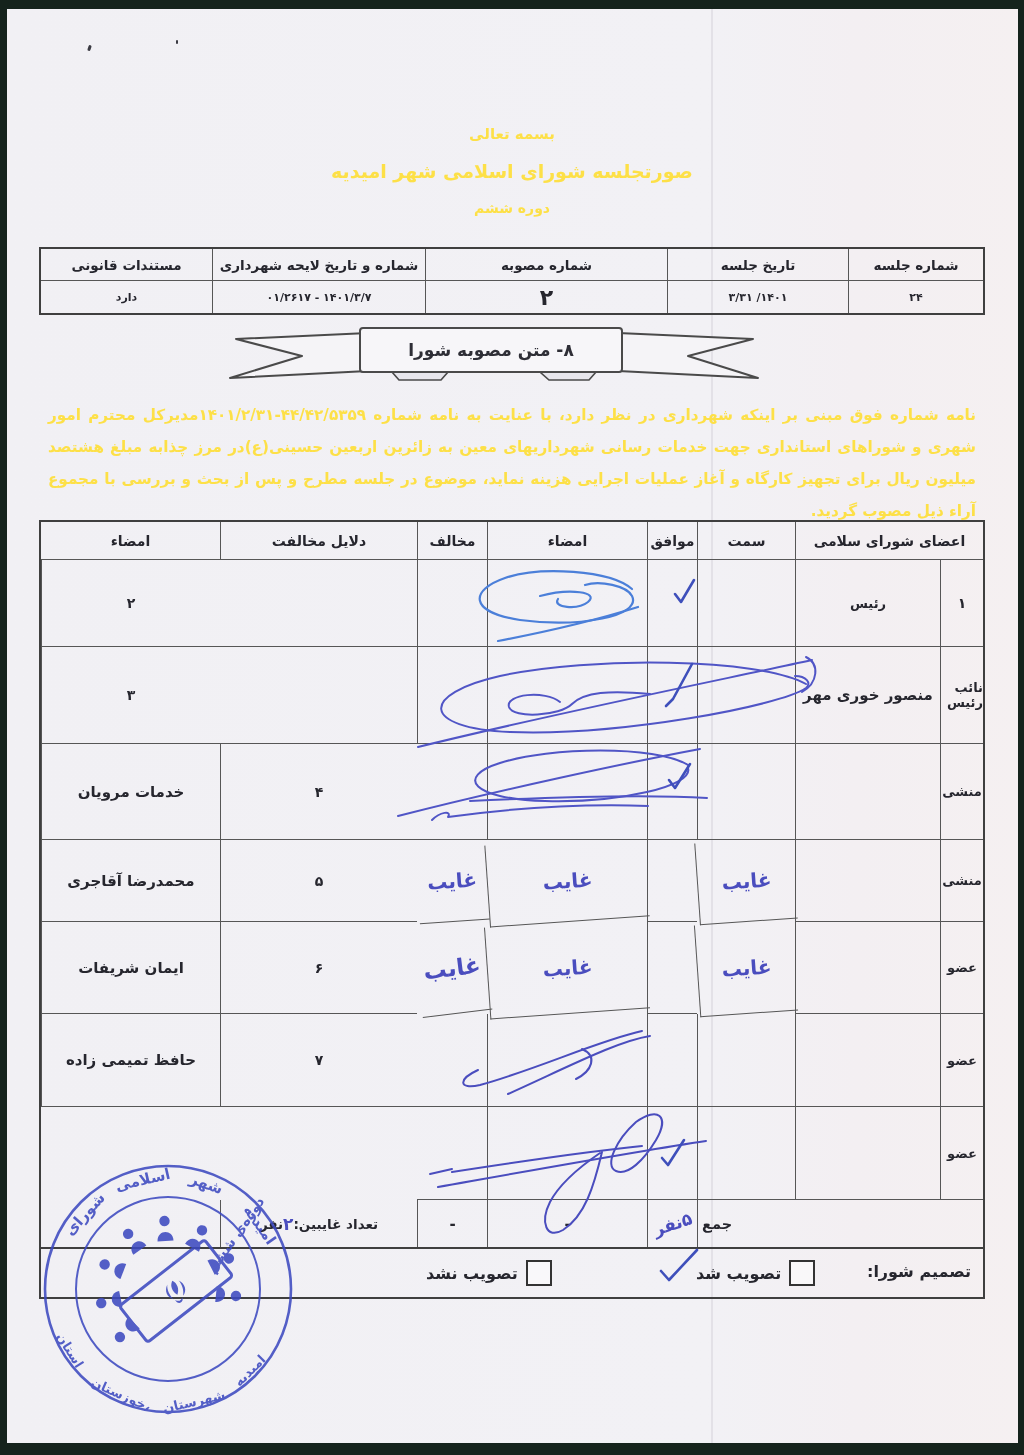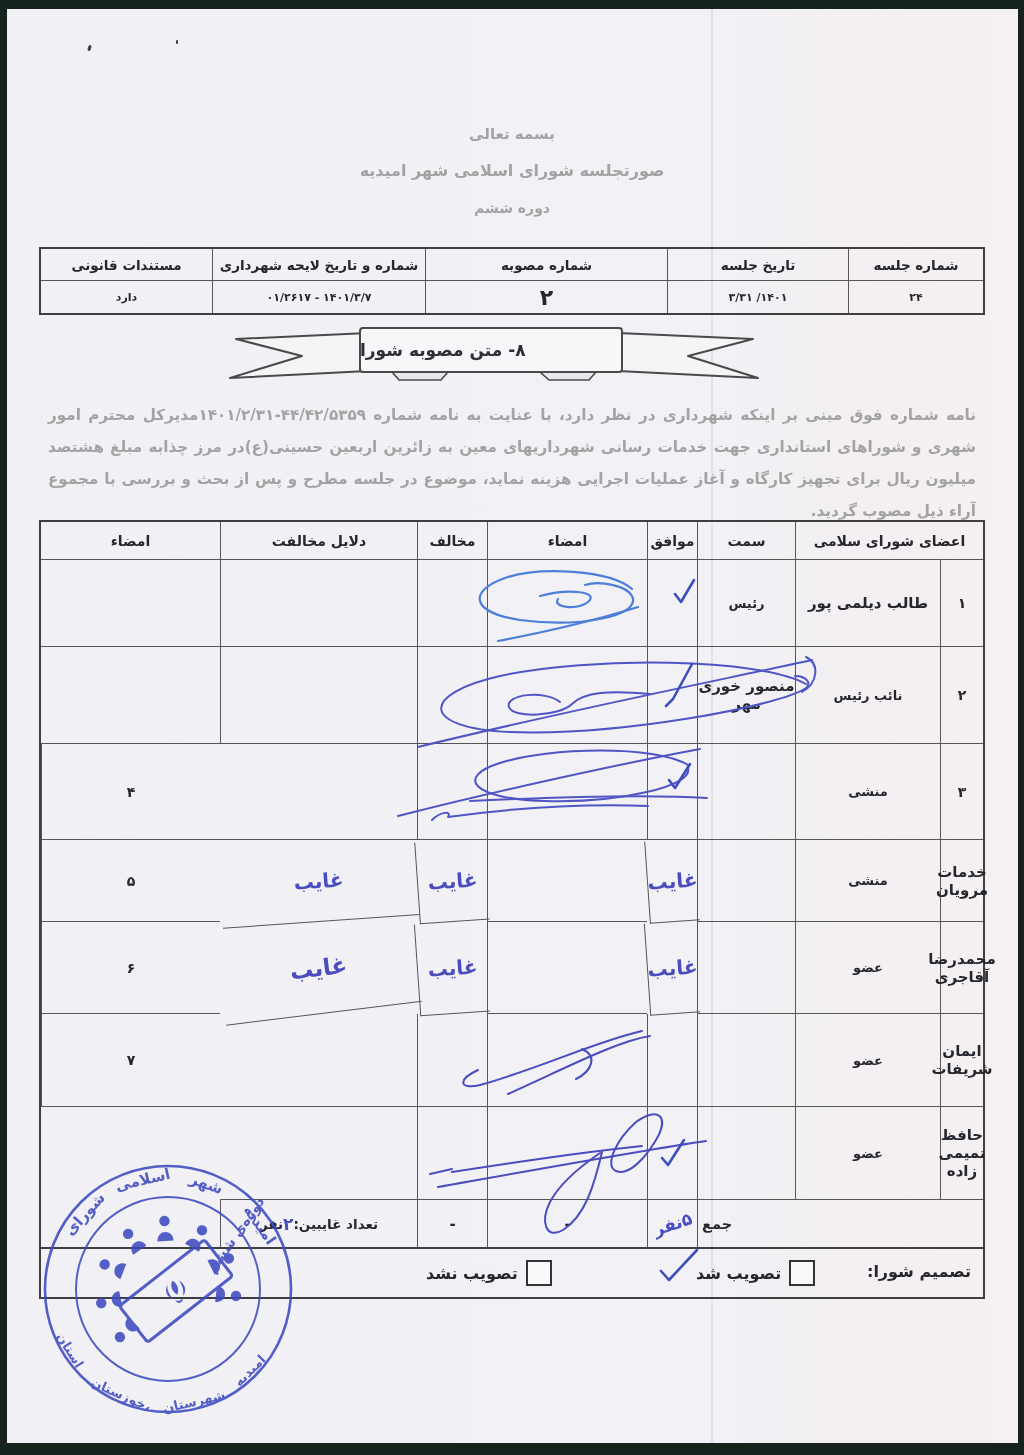--- a/index.html
+++ b/index.html
@@ -2,40 +2,40 @@
 <html lang="fa"><head>
 <meta charset="utf-8">
 <style>
   html,body{margin:0;padding:0;}
   body{background:#15231c;font-family:"DejaVu Sans",sans-serif;}
   .page{position:relative;width:1024px;height:1455px;background:#15231c;overflow:hidden;}
   .paper{position:absolute;left:7px;top:9px;right:6px;bottom:12px;
     background:linear-gradient(90deg,#f1f0f4 0%,#f2f1f5 70%,#f3eff2 84%,#f5f0f1 100%);}
   .crease{position:absolute;left:711px;top:9px;bottom:12px;width:2px;background:rgba(140,125,150,.14);}
   .speck{position:absolute;background:#3a3a42;border-radius:2px;}
-  .doc-header{position:absolute;left:0;top:116px;width:1024px;text-align:center;color:#a3a3a3;direction:rtl;}
+  .doc-header{position:absolute;left:0;top:116px;width:1024px;text-align:center;color:#fde047;direction:rtl;}
   .doc-header .l1{font-size:15px;font-weight:700;line-height:36px;}
-  .doc-header .l2{font-size:16px;font-weight:700;line-height:38px;}
+  .doc-header .l2{font-size:19px;font-weight:700;line-height:38px;}
   .doc-header .l3{font-size:14px;font-weight:700;line-height:36px;}
   .grid-table{position:absolute;direction:rtl;display:grid;box-sizing:border-box;
     border:2px solid #3f3f3f;background:transparent;color:#26262e;}
   .cell{border-left:1.5px solid #565656;border-bottom:1.5px solid #565656;
     display:flex;align-items:center;justify-content:center;text-align:center;
     box-sizing:border-box;overflow:visible;}
   .cell.last-col{border-left:none;}
   .cell.last-row{border-bottom:none;}
   .info-table{left:39px;top:247px;width:946px;grid-template-columns:135px 181px 242px 213px 171px;grid-template-rows:32px 32px;}
   .info-table .hdr{font-size:13.5px;font-weight:700;}
   .info-table .val{font-size:11px;font-weight:700;}
   .info-table .val.big{font-size:22px;}
   .banner-svg{position:absolute;left:0;top:318px;}
   .banner-label{position:absolute;left:360px;top:328px;width:262px;height:44px;line-height:44px;
-    text-align:left;font-size:17px;font-weight:700;color:#2e2e36;direction:rtl;}
+    text-align:center;font-size:17px;font-weight:700;color:#2e2e36;direction:rtl;}
   .resolution{position:absolute;left:48px;top:399px;width:928px;direction:rtl;text-align:justify;
-    font-size:15.2px;font-weight:700;line-height:32px;color:#a3a3a3;}
+    font-size:15.2px;font-weight:700;line-height:32px;color:#fde047;}
   .vote-table{left:39px;top:520px;width:946px;
     grid-template-columns:43px 145px 98px 50px 160px 70px 197px 179px;
     grid-template-rows:38px 87px 97px 96px 82px 92px 93px 93px 47px;}
   .vote-table .hcell{font-size:14px;font-weight:700;}
   .num-cell{font-size:14px;font-weight:700;}
   .name-cell{font-size:15px;font-weight:700;}
   .pos-cell{font-size:13px;font-weight:600;text-align:right;}
   .span2{grid-column:span 2;}
   .span3{grid-column:span 3;}
   .sum-label{justify-content:flex-end;padding-left:4px;font-size:14.5px;font-weight:700;}
@@ -99,21 +99,20 @@
 
     <div class="cell hcell span2">اعضای شورای سلامی</div>
     <div class="cell hcell">سمت</div>
     <div class="cell hcell">موافق</div>
     <div class="cell hcell">امضاء</div>
     <div class="cell hcell">مخالف</div>
     <div class="cell hcell">دلایل مخالفت</div>
     <div class="cell hcell last-col">امضاء</div>
 
     <div class="cell num-cell">۱</div>
-    <div class="cell name-cell">طالب دیلمی پور</div>
     <div class="cell pos-cell">رئیس</div>
     <div class="cell"></div>
     <div class="cell"></div>
     <div class="cell"></div>
     <div class="cell"></div>
     <div class="cell last-col"></div>
 
     <div class="cell num-cell">۲</div>
     <div class="cell pos-cell">نائب رئیس</div>
     <div class="cell name-cell">منصور خوری مهر</div>

